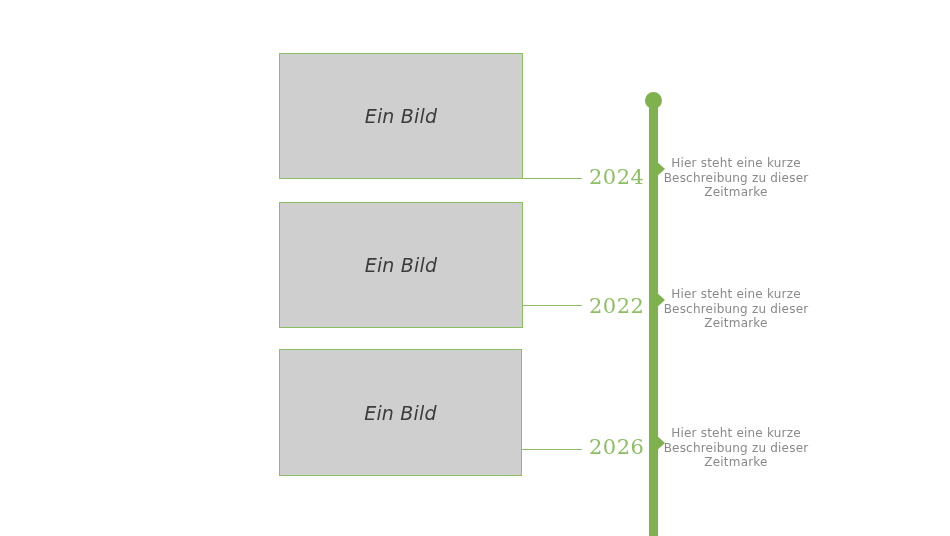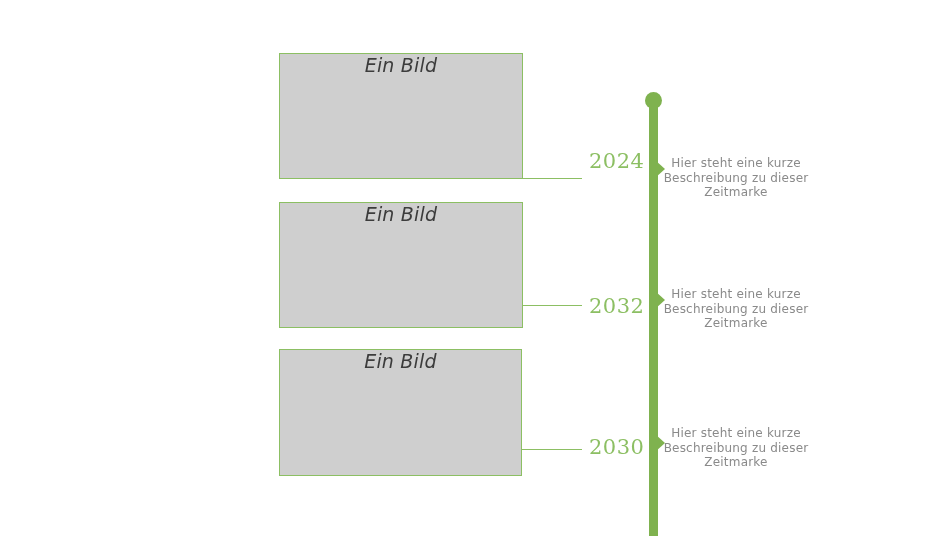--- a/index.html
+++ b/index.html
@@ -37,21 +37,21 @@
     background: #7fb24f;
   }
 
   
   .img-box {
     position: absolute;
     box-sizing: border-box;
     background: #cfcfcf;
     border: 1px solid #8cbf63;
     display: flex;
-    align-items: flex-start;
+    align-items: center;
     justify-content: center;
   }
   .img-box-label {
     font-family: "DejaVu Sans", sans-serif;
     font-style: italic;
     font-size: 19px;
     color: #3c3c3c;
     letter-spacing: 0.2px;
   }
 
@@ -99,33 +99,33 @@
 
 <div id="canvas">
 
   <div class="axis-dot"></div>
   <div class="axis-line"></div>
 
   <div class="img-box" style="left:279px; top:53px; width:244px; height:126px;">
     <span class="img-box-label">Ein Bild</span>
   </div>
   <div class="connector" style="left:279px; top:178px; width:303px;"></div>
-  <div class="year" style="left:589px; top:149px;text-align:right;">2024</div>
+  <div class="year" style="left:589px; top:165px;text-align:right;">2024</div>
   <div class="marker" style="left:655px; top:160px;"></div>
   <div class="desc" style="left:661px; top:156px;">Hier steht eine kurze Beschreibung zu dieser Zeitmarke</div>
 
   <div class="img-box" style="left:279px; top:202px; width:244px; height:126px;">
     <span class="img-box-label">Ein Bild</span>
   </div>
   <div class="connector" style="left:523px; top:305px; width:59px;"></div>
-  <div class="year" style="left:589px; top:294px;">2032</div>
+  <div class="year" style="left:589px; top:294px;">2022</div>
   <div class="marker" style="left:655px; top:291px;"></div>
   <div class="desc" style="left:661px; top:287px;">Hier steht eine kurze Beschreibung zu dieser Zeitmarke</div>
 
   <div class="img-box" style="left:279px; top:349px; width:243px; height:127px;">
     <span class="img-box-label">Ein Bild</span>
   </div>
   <div class="connector" style="left:522px; top:449px; width:60px;"></div>
-  <div class="year" style="left:589px; top:435px;">2030</div>
+  <div class="year" style="left:589px; top:435px;">2026</div>
   <div class="marker" style="left:655px; top:434px;"></div>
   <div class="desc" style="left:661px; top:426px;">Hier steht eine kurze Beschreibung zu dieser Zeitmarke</div>
 
 </div>
 
 </body></html>

